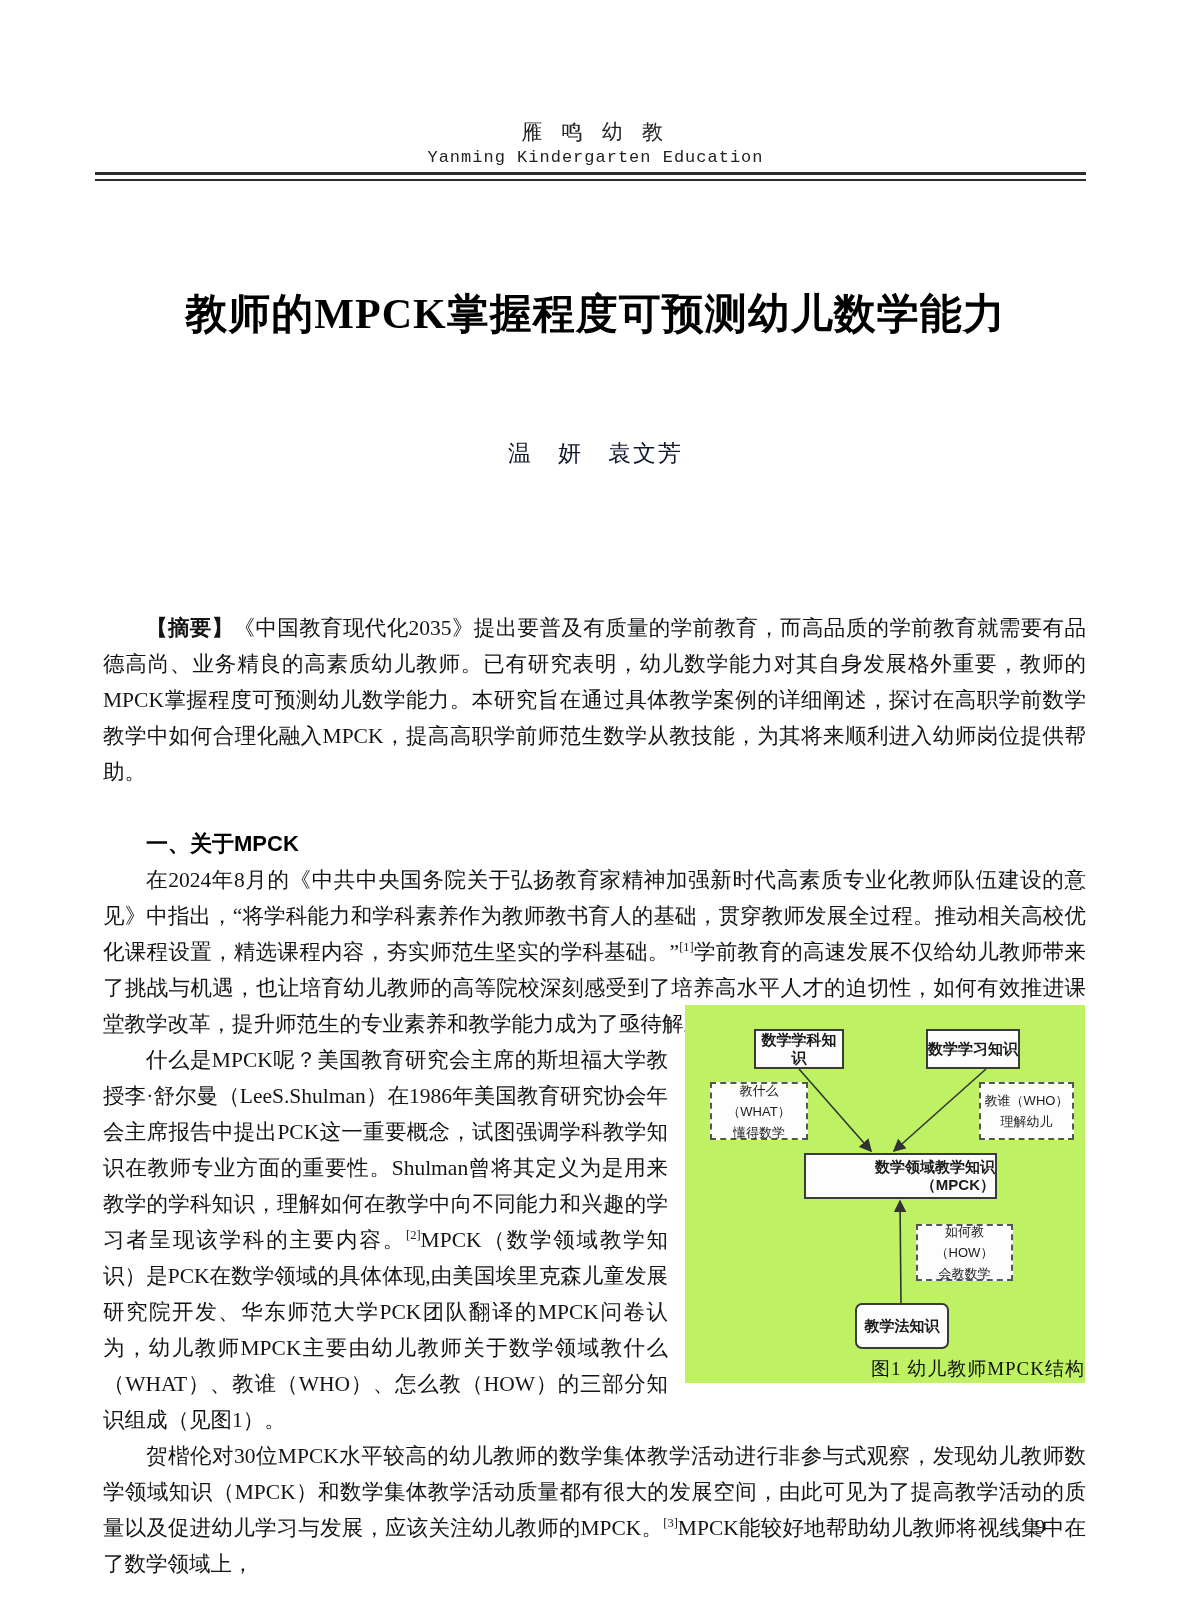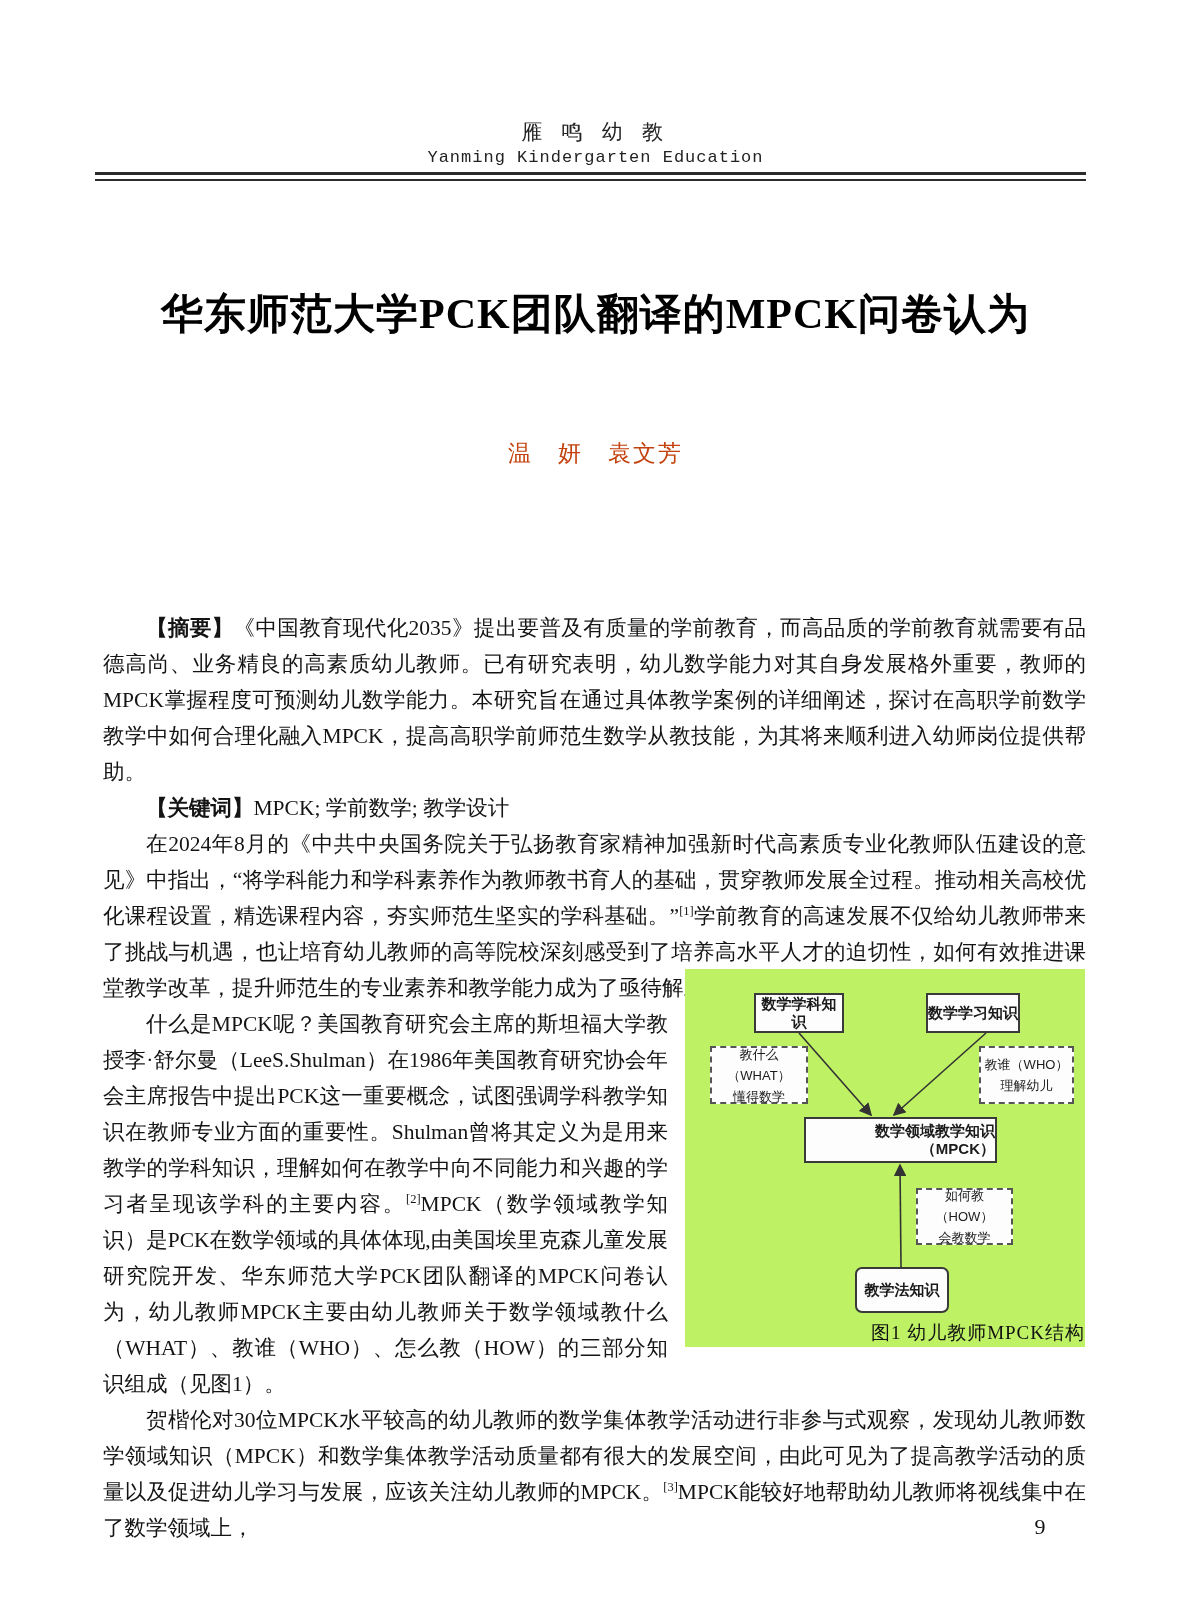--- a/index.html
+++ b/index.html
@@ -24,21 +24,21 @@
   .rule{
     position:absolute;top:172px;left:95px;width:991px;height:4px;
     border-top:3px solid #2b2b2b;border-bottom:2px solid #2b2b2b;
   }
   .title{
     position:absolute;top:286px;left:0;width:100%;
     text-align:center;font-size:42px;font-weight:bold;letter-spacing:1px;color:#000;
   }
   .authors{
     position:absolute;top:438px;left:0;width:100%;
-    text-align:center;font-size:23px;letter-spacing:2px;color:#c2410c;
+    text-align:center;font-size:23px;letter-spacing:2px;color:#0f172a;
   }
   .content{
     position:absolute;left:103px;top:610px;width:983px;
     font-size:21.5px;line-height:36px;text-align:justify;
   }
   .content p{margin:0;padding:0;text-indent:43px;}
   .blabel{font-weight:bold;font-family:"Liberation Sans", sans-serif;}
   .sec-heading{
     margin-top:36px;line-height:36px;text-indent:43px;
     font-weight:bold;font-size:22px;
@@ -72,29 +72,29 @@
 </style>
 </head>
 <body>
 
 <div class="page">
 
   <div class="hdr-cn">雁 鸣 幼 教</div>
   <div class="hdr-en">Yanming Kindergarten Education</div>
   <div class="rule"></div>
 
-  <div class="title">华东师范大学PCK团队翻译的MPCK问卷认为</div>
+  <div class="title">教师的MPCK掌握程度可预测幼儿数学能力</div>
   <div class="authors">温　妍　袁文芳</div>
 
   <div class="content">
 
     <p><span class="blabel">【摘要】</span><span>《中国教育现代化2035》提出要普及有质量的学前教育，而高品质的学前教育就需要有品德高尚、业务精良的高素质幼儿教师。已有研究表明，幼儿数学能力对其自身发展格外重要，教师的MPCK掌握程度可预测幼儿数学能力。本研究旨在通过具体教学案例的详细阐述，探讨在高职学前数学教学中如何合理化融入MPCK，提高高职学前师范生数学从教技能，为其将来顺利进入幼师岗位提供帮助。</span></p>
 
-    <p><span class="blabel">【关键词】</span><span>MPCK; 学前数学; 教学设计</span></p>
 
+    <div class="sec-heading">一、关于MPCK</div>
 
     <p><span>在2024年8月的《中共中央国务院关于弘扬教育家精神加强新时代高素质专业化教师队伍建设的意见》中指出，“将学科能力和学科素养作为教师教书育人的基础，贯穿教师发展全过程。推动相关高校优化课程设置，精选课程内容，夯实师范生坚实的学科基础。”</span><sup class="ref">[1]</sup><span>学前教育的高速发展不仅给幼儿教师带来了挑战与机遇，也让培育幼儿教师的高等院校深刻感受到了培养高水平人才的迫切性，如何有效推进课堂教学改革，提升师范生的专业素养和教学能力成为了亟待解决的重任。</span></p>
 
     <div class="para2wrap">
       <p class="narrow"><span>什么是MPCK呢？美国教育研究会主席的斯坦福大学教授李·舒尔曼（LeeS.Shulman）在1986年美国教育研究协会年会主席报告中提出PCK这一重要概念，试图强调学科教学知识在教师专业方面的重要性。Shulman曾将其定义为是用来教学的学科知识，理解如何在教学中向不同能力和兴趣的学习者呈现该学科的主要内容。</span><sup class="ref">[2]</sup><span>MPCK（数学领域教学知识）是PCK在数学领域的具体体现,由美国埃里克森儿童发展研究院开发、华东师范大学PCK团队翻译的MPCK问卷认为，幼儿教师MPCK主要由幼儿教师关于数学领域教什么（WHAT）、教谁（WHO）、怎么教（HOW）的三部分知识组成（见图1）。</span></p>
 
       <div class="figure">
         <svg class="fig-svg" width="400" height="378" viewBox="0 0 400 378">
           <defs>
             <marker id="arw" markerWidth="9" markerHeight="8" refX="7" refY="4" orient="auto">

